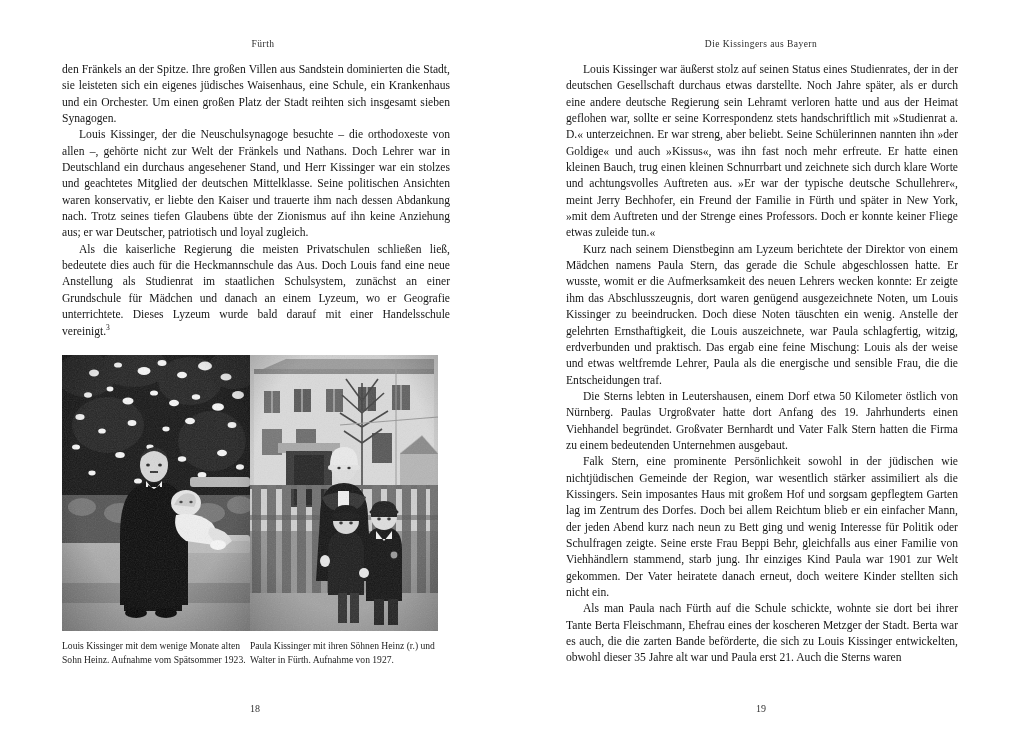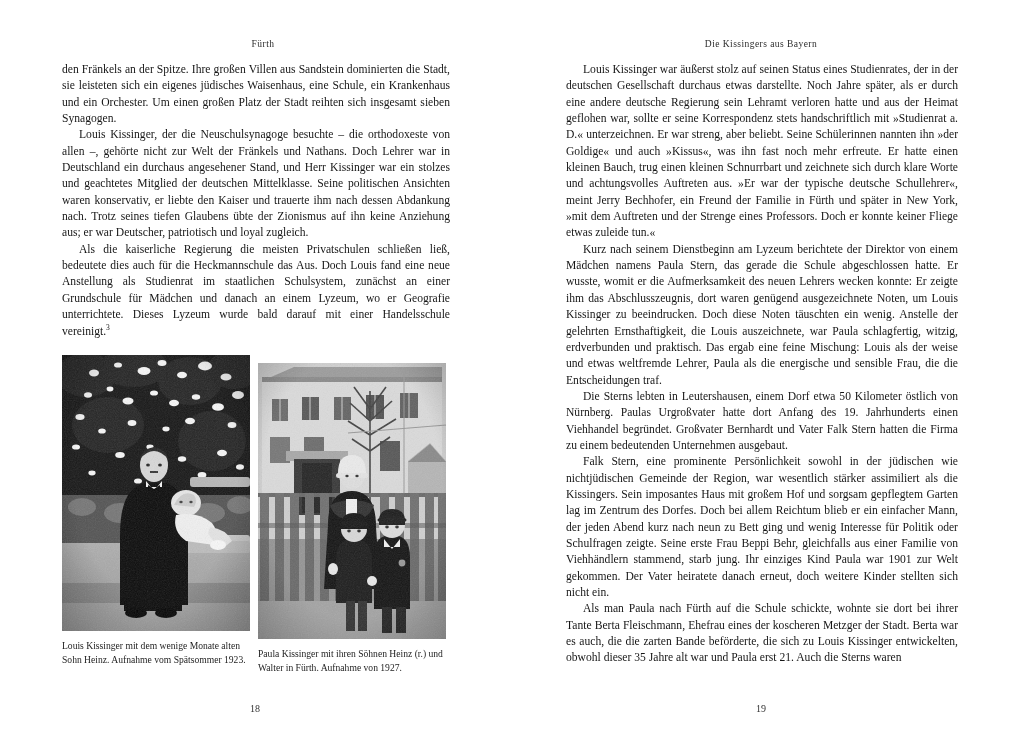--- a/index.html
+++ b/index.html
@@ -230,21 +230,21 @@
 
             <ellipse cx="74" cy="258" rx="11" ry="5" fill="#0d0d0d"></ellipse>
             <ellipse cx="104" cy="258" rx="11" ry="5" fill="#0d0d0d"></ellipse>
             <rect x="0" y="0" width="188" height="276" fill="url(#vig)"></rect>
             <rect x="0" y="0" width="188" height="276" filter="url(#grainL)" opacity="0.16"></rect>
           </svg>
         </div>
         <figcaption class="caption">Louis Kissinger mit dem wenige Monate alten Sohn Heinz. Aufnahme vom Spätsommer 1923.</figcaption>
       </figure>
 
-      <figure class="figure" style="margin:8px">
+      <figure class="figure" style="margin:0">
         <div class="photo" aria-label="Schwarzweißfoto: Paula Kissinger mit Glockenhut und pelzbesetztem Mantel steht mit ihren zwei Söhnen vor einem Lattenzaun und einem Wohnhaus.">
           <svg viewBox="0 0 188 276" preserveAspectRatio="none" role="img">
             <defs>
               <filter id="grainR">
                   <feTurbulence type="fractalNoise" baseFrequency="0.85" numOctaves="3"></feTurbulence>
                   <feColorMatrix type="saturate" values="0"></feColorMatrix>
                 </filter>
               <radialGradient id="vigR" cx="0.5" cy="0.45" r="0.8">
                 <stop offset="0.6" stop-color="#000000" stop-opacity="0"></stop>
                 <stop offset="1" stop-color="#000000" stop-opacity="0.28"></stop>

